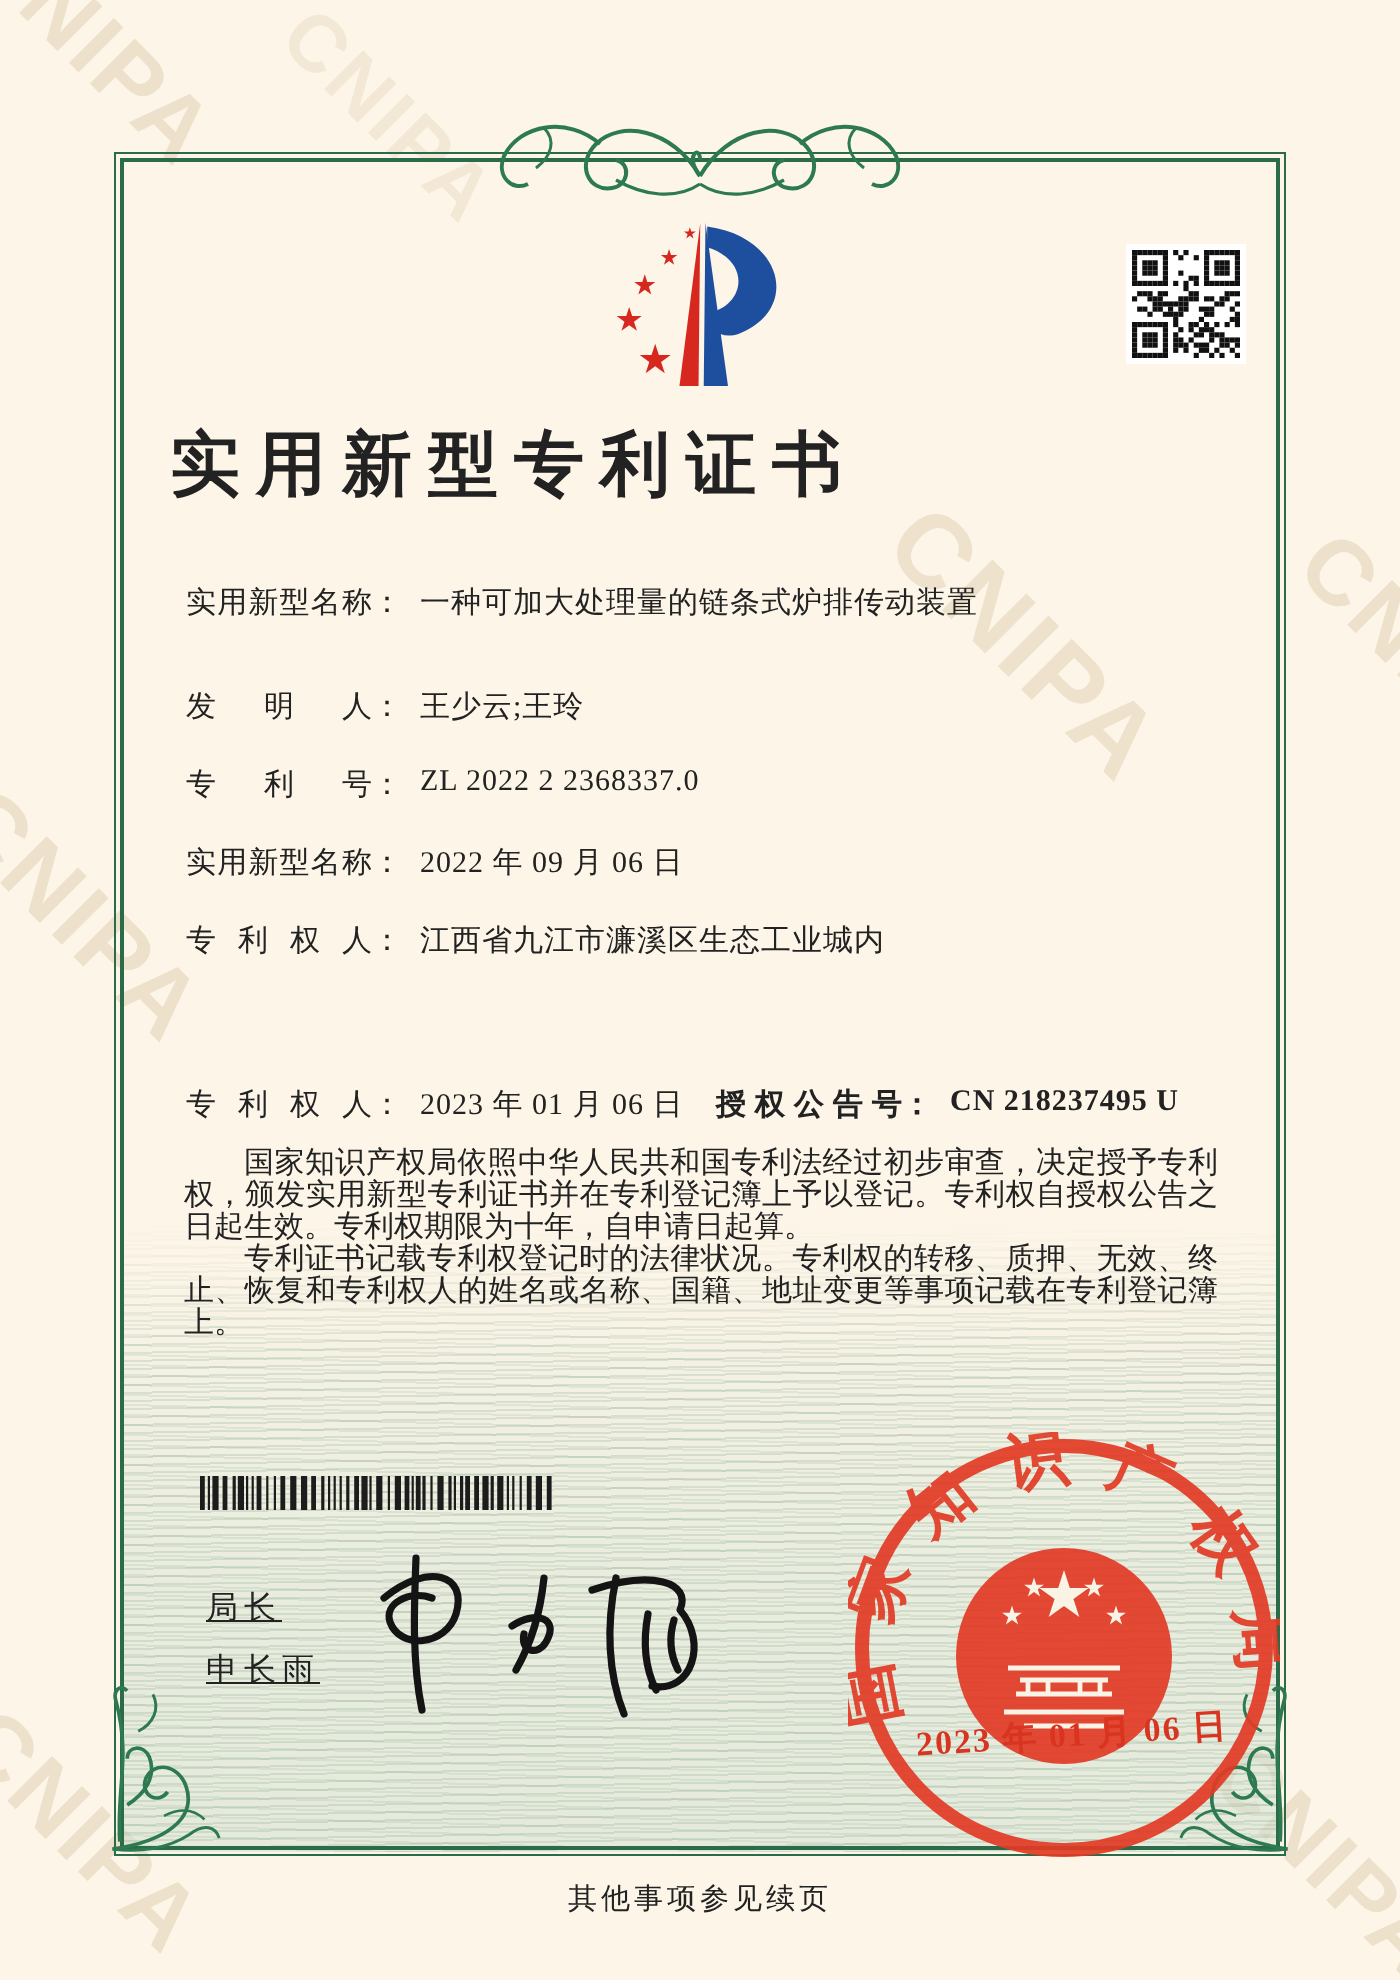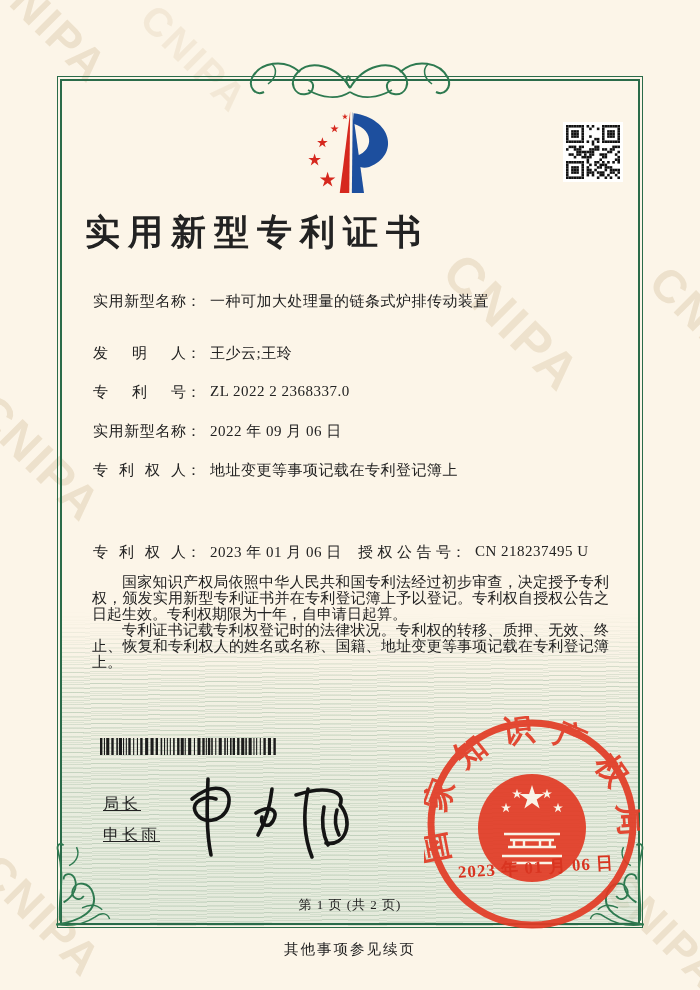--- a/index.html
+++ b/index.html
@@ -30,21 +30,21 @@
   .qr{position:absolute;left:563px;top:122px;width:60px;height:60px;background:#fff;padding:3px;box-sizing:border-box;z-index:4;}
   .qr svg{display:block;width:54px;height:54px;fill:#111;}
 
   .title{position:absolute;left:57px;top:209px;width:518px;text-align:left;font-size:35px;font-weight:bold;letter-spacing:8px;z-index:4;margin-left:28px;}
 
   .row{position:absolute;left:93px;font-size:15px;white-space:nowrap;z-index:4;}
   .lab{display:inline-block;width:93px;text-align:justify;text-align-last:justify;-moz-text-align-last:justify;vertical-align:top;}
   .colon{display:inline-block;vertical-align:top;}
   .val{display:inline-block;margin-left:9px;vertical-align:top;letter-spacing:.5px;}
 
-  .grant2{position:absolute;left:358px;font-size:15px;white-space:nowrap;z-index:4;}
+  .grant2{position:absolute;left:358px;font-size:15px;white-space:nowrap;z-index:4;font-weight:bold;}
 
   .paras{position:absolute;left:92px;top:574px;width:517px;font-size:15px;line-height:16px;text-align:justify;z-index:4;}
   .paras p{margin:0;text-indent:2em;}
 
   .barcode{position:absolute;left:100px;top:738px;width:178px;height:17px;z-index:4;}
   .barcode svg{display:block;width:178px;height:17px;fill:#1c1c1c;}
 
   .signer{position:absolute;left:103px;font-size:16px;letter-spacing:3px;z-index:4;text-decoration:underline;}
   .signature{position:absolute;left:180px;top:763px;z-index:4;}
   .signature path{fill:none;stroke:#141414;stroke-width:3.6;stroke-linecap:round;stroke-linejoin:round;}
@@ -347,21 +347,21 @@
   <div class="row" style="top:292px">
     <span class="lab">实用新型名称</span><span class="colon">：</span><span class="val">一种可加大处理量的链条式炉排传动装置</span>
   </div>
   <div class="row" style="top:383px">
     <span class="lab">专利号</span><span class="colon">：</span><span class="val">ZL 2022 2 2368337.0</span>
   </div>
   <div class="row" style="top:422px">
     <span class="lab">实用新型名称</span><span class="colon">：</span><span class="val">2022 年 09 月 06 日</span>
   </div>
   <div class="row" style="top:461px">
-    <span class="lab">专利权人</span><span class="colon">：</span><span class="val">地址变更等事项记载在专利登记簿上</span>
+    <span class="lab">专利权人</span><span class="colon">：</span><span class="val">江西省九江市濂溪区生态工业城内</span>
   </div>
 
   <div class="row" style="top:543px">
     <span class="lab">专利权人</span><span class="colon">：</span><span class="val">2023 年 01 月 06 日</span>
   </div>
   <div class="grant2" style="top:543px">
     <span class="lab">授权公告号</span><span class="colon">：</span><span class="val">CN 218237495 U</span>
   </div>
 
   <div class="paras">
@@ -454,16 +454,15 @@
         <path d="M86 124 L130 124"></path>
         <path d="M84 131 L132 131"></path>
         <path d="M90 124 L90 131 M100 124 L100 131 M116 124 L116 131 M126 124 L126 131"></path>
         <path d="M78 140 L138 140"></path>
         <path d="M88 147 L128 147"></path>
       </g>
     </g>
   </svg>
   <div class="seal-date">2023 年 01 月 06 日</div>
 
-  <div class="page-note">第 1 页 (共 2 页)</div>
   <div class="cont-note">其他事项参见续页</div>
 
 </div>
 
 </body></html>

